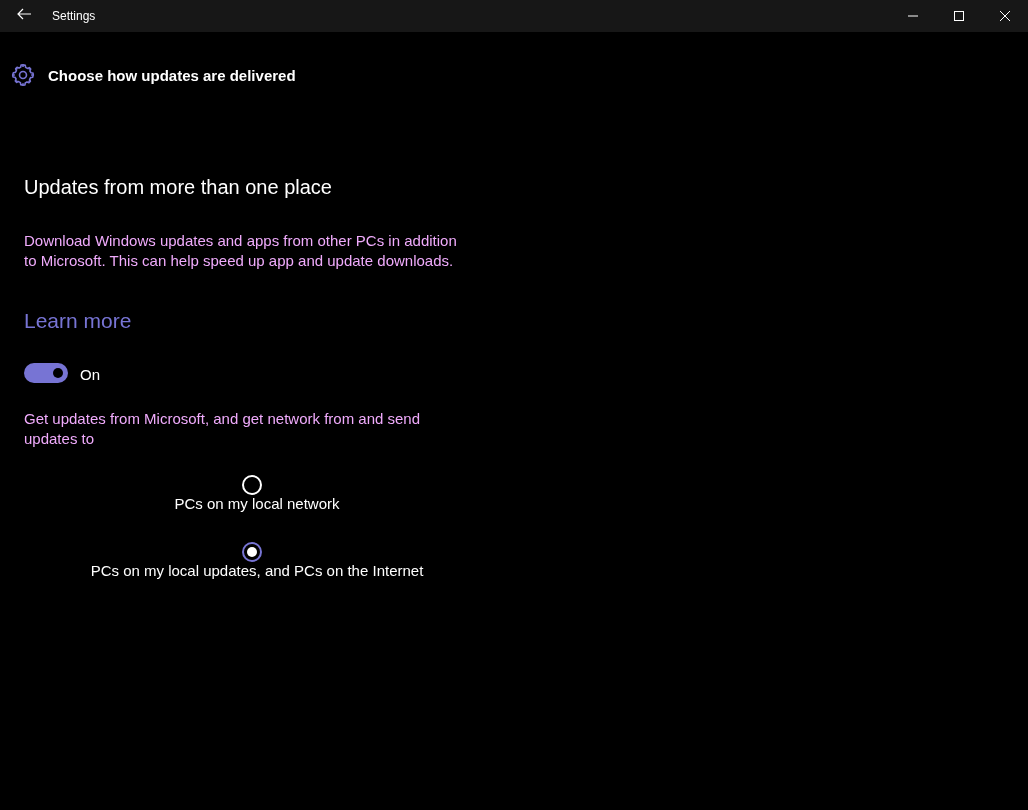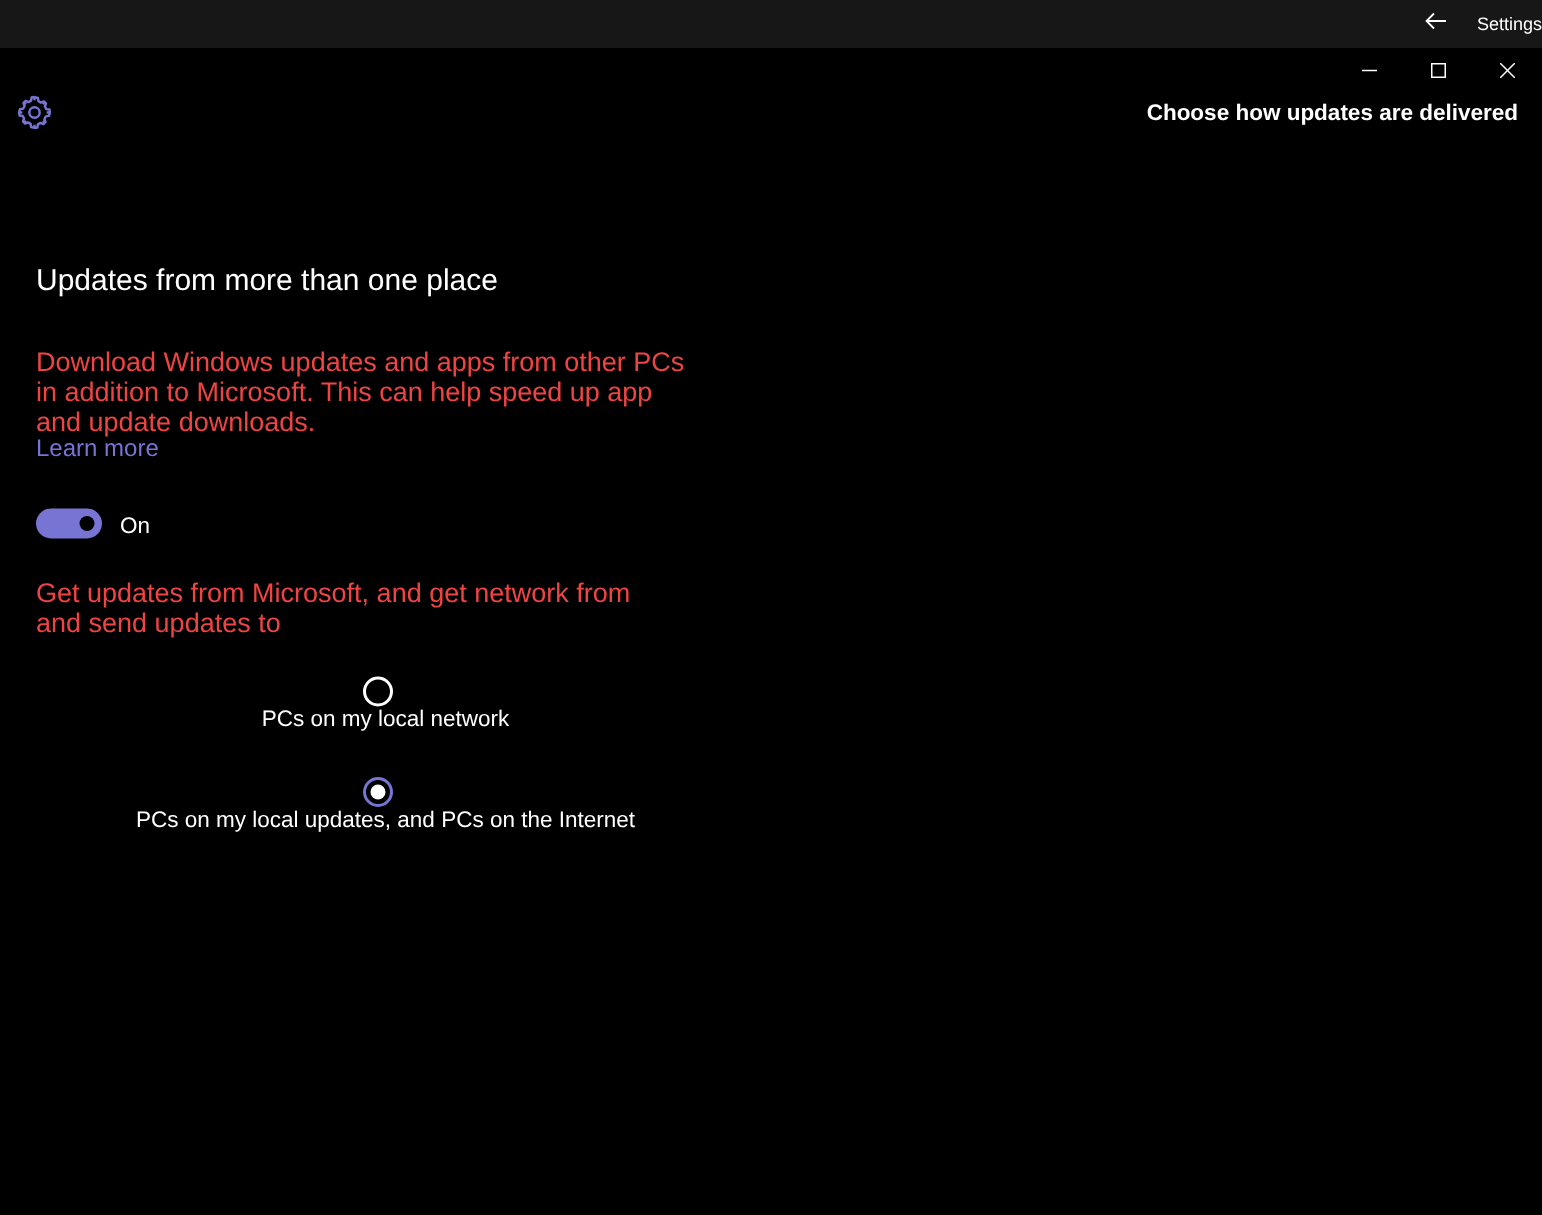--- a/index.html
+++ b/index.html
@@ -12,23 +12,22 @@
       width: 1028px;
       height: 810px;
       background: #000000;
       color: #ffffff;
       overflow: hidden;
     }
     .titlebar {
       height: 32px;
       background: #171717;
       display: flex;
-      align-items: flex-end;
+      align-items: flex-start;
       justify-content: space-between;
-      flex-direction: column;
     }
     .titlebar-left {
       display: flex;
       align-items: center;
     }
     .back-button {
       width: 48px;
       height: 32px;
       display: flex;
       align-items: center;
@@ -51,22 +50,21 @@
       display: flex;
       align-items: center;
       justify-content: center;
       cursor: pointer;
     }
     .titlebar-control svg { width: 10px; height: 10px; }
 
     .page-header {
       display: flex;
       align-items: center;
-      padding: 30px 16px 0 10px;
-      justify-content: space-between;
+      padding: 30px 0 0 10px;
     }
     .gear-icon {
       width: 26px;
       height: 26px;
       margin-right: 12px;
       color: #7774d4;
       flex-shrink: 0;
     }
     .gear-icon svg { width: 100%; height: 100%; }
     .page-title {
@@ -79,31 +77,32 @@
       padding: 88px 0 0 24px;
       max-width: 490px;
     }
     .section-heading {
       font-size: 20px;
       font-weight: 300;
       color: #ffffff;
       margin-bottom: 32px;
     }
     .body-text {
-      font-size: 18px;
+      font-size: 15px;
       line-height: 20px;
-      color: #ef4444;
+      color: #f0abfc;
       font-weight: 400;
       max-width: 440px;
     }
     .link {
       color: #7774d4;
       cursor: pointer;
       display: inline-block;
-      font-size: 16px;
+      font-size: 21px;
+      margin-top: 38px;
     }
     .para-spacer { height: 20px; }
 
     .toggle-row {
       display: flex;
       align-items: flex-end;
       margin-top: 10px;
       margin-bottom: 26px;
     }
     .toggle {

